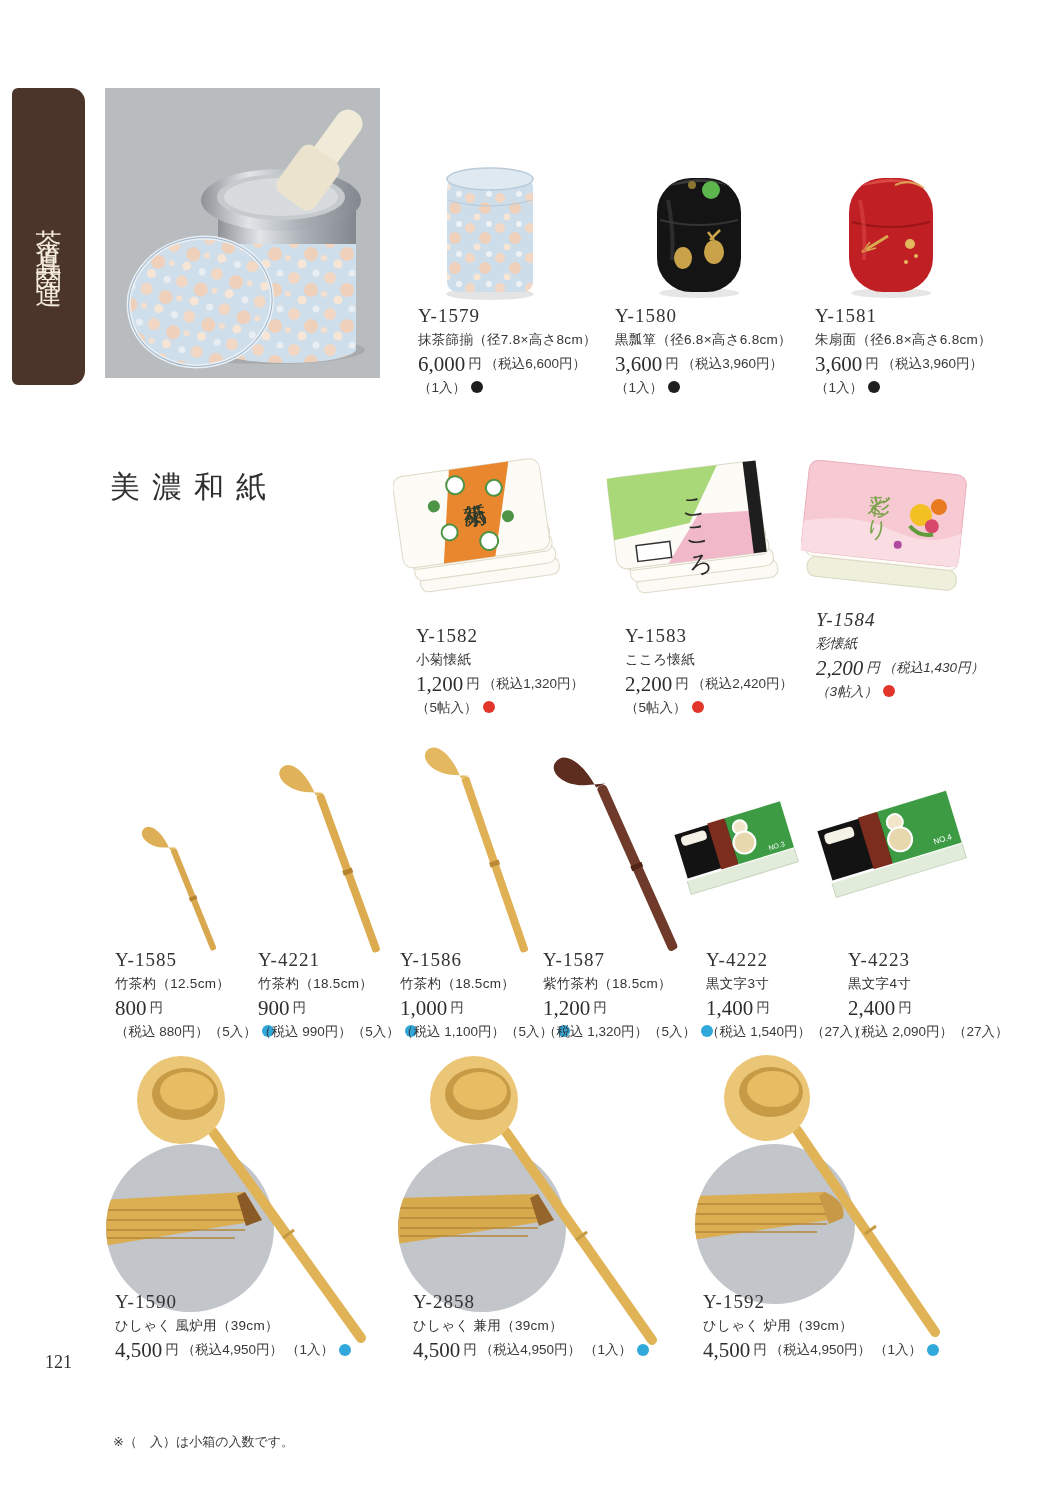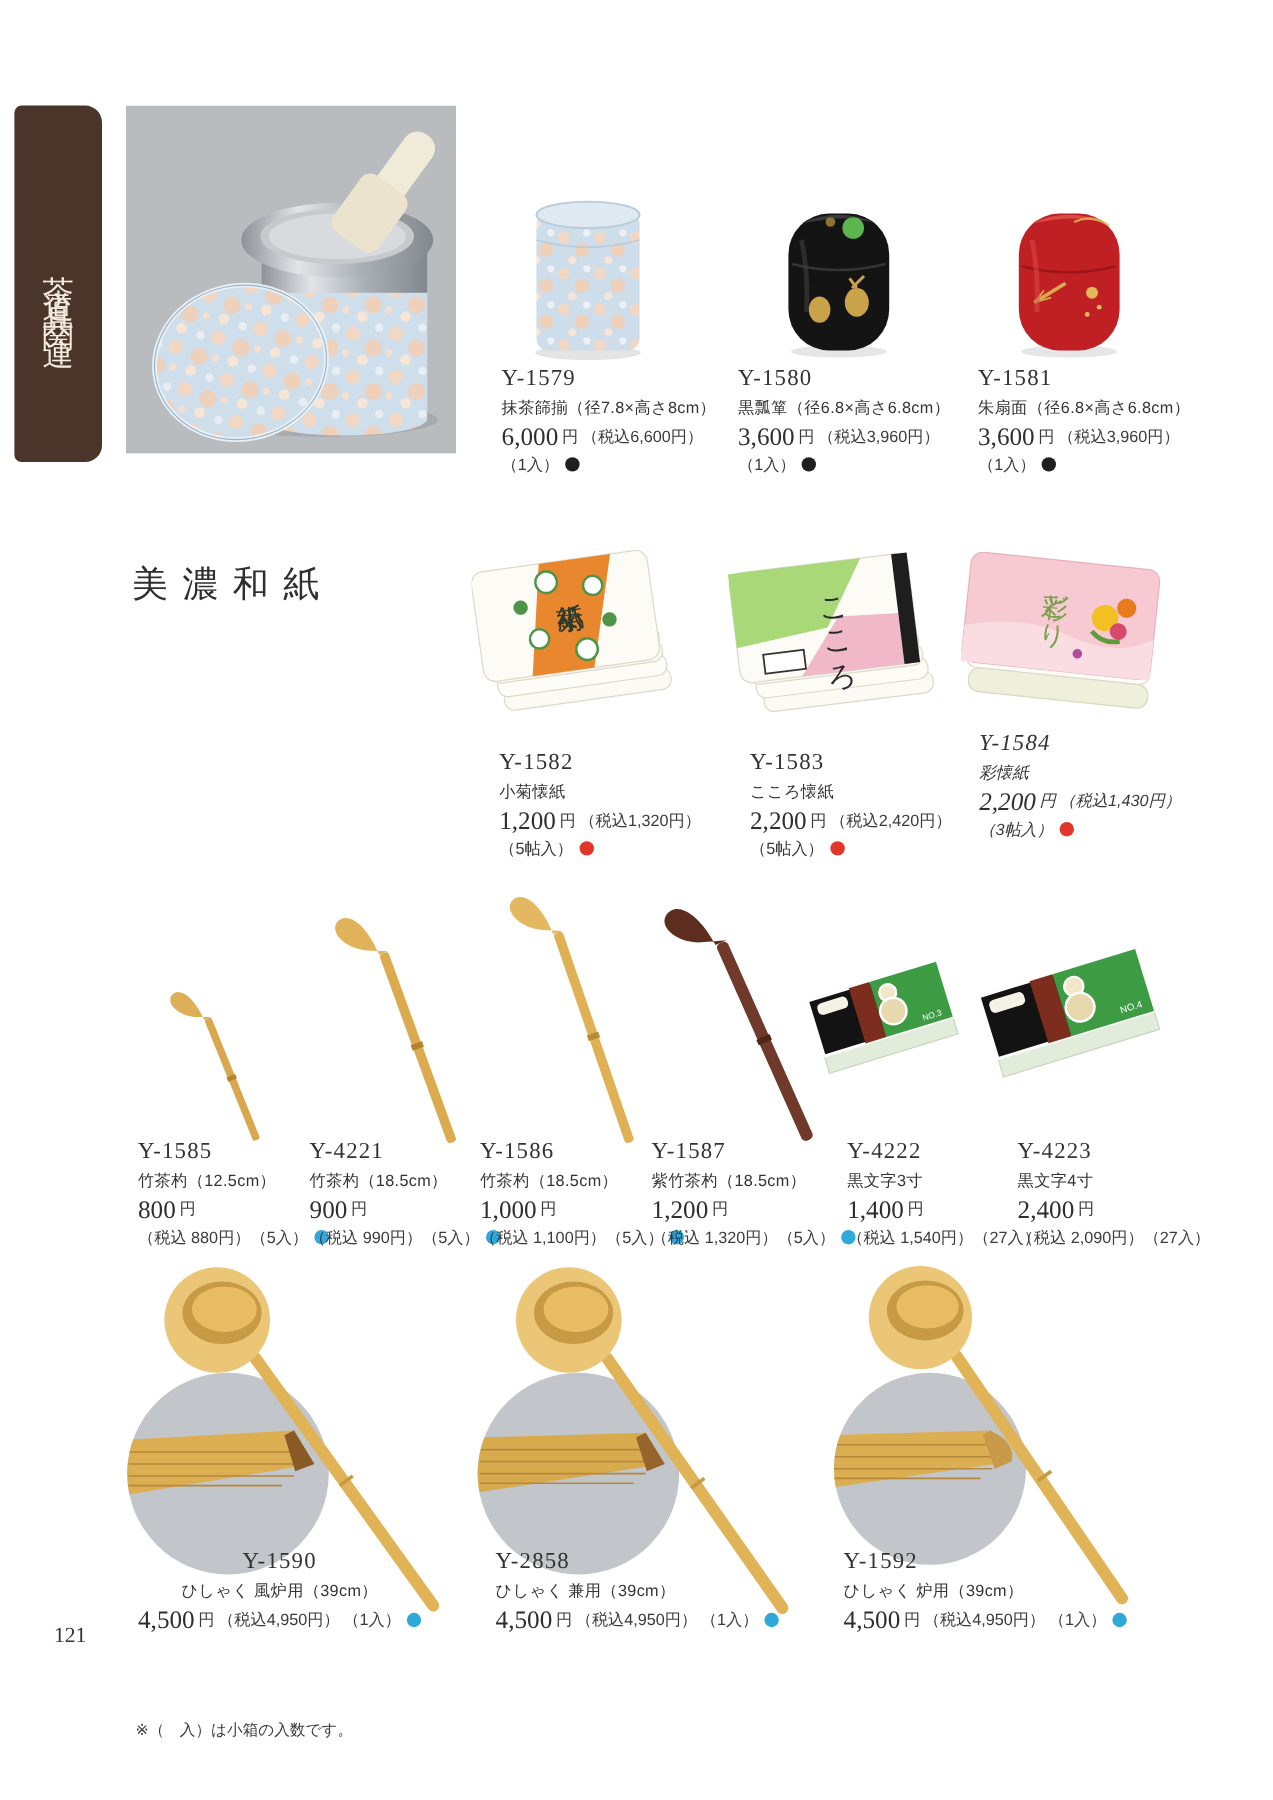--- a/index.html
+++ b/index.html
@@ -466,21 +466,21 @@
         <path d="M140 144 Q162 154 158 170 L144 176 L134 148 Z" fill="#c89a48"></path>
       </g>
       <line x1="112" y1="82" x2="250" y2="284" stroke="#e0b357" stroke-width="10" stroke-linecap="round"></line>
       <line x1="180" y1="186" x2="191" y2="178" stroke="#c69a42" stroke-width="3"></line>
       <circle cx="82" cy="50" r="43" fill="#ecc677"></circle>
       <ellipse cx="86" cy="44" rx="32" ry="25" fill="#c79b45"></ellipse>
       <ellipse cx="88" cy="41" rx="26" ry="18" fill="#e7bc63"></ellipse>
     </svg>
   </div>
 
-  <div class="abs pcard" style="left:115px;top:1292px;text-align:center;">
+  <div class="abs pcard" style="left:115px;top:1292px;">
     <div class="code">Y-1590</div>
     <div class="pname">ひしゃく 風炉用（39cm）</div>
     <div class="pline" style="align-items:center;">
         <span class="pnum">4,500</span>
         <span class="punit">円</span>
         <span class="ptax">（税込4,950円）</span>
         <span class="ptax">（1入）</span>
         <span class="dot" style="background: rgb(49, 168, 218);"></span>
       </div>
   </div>

